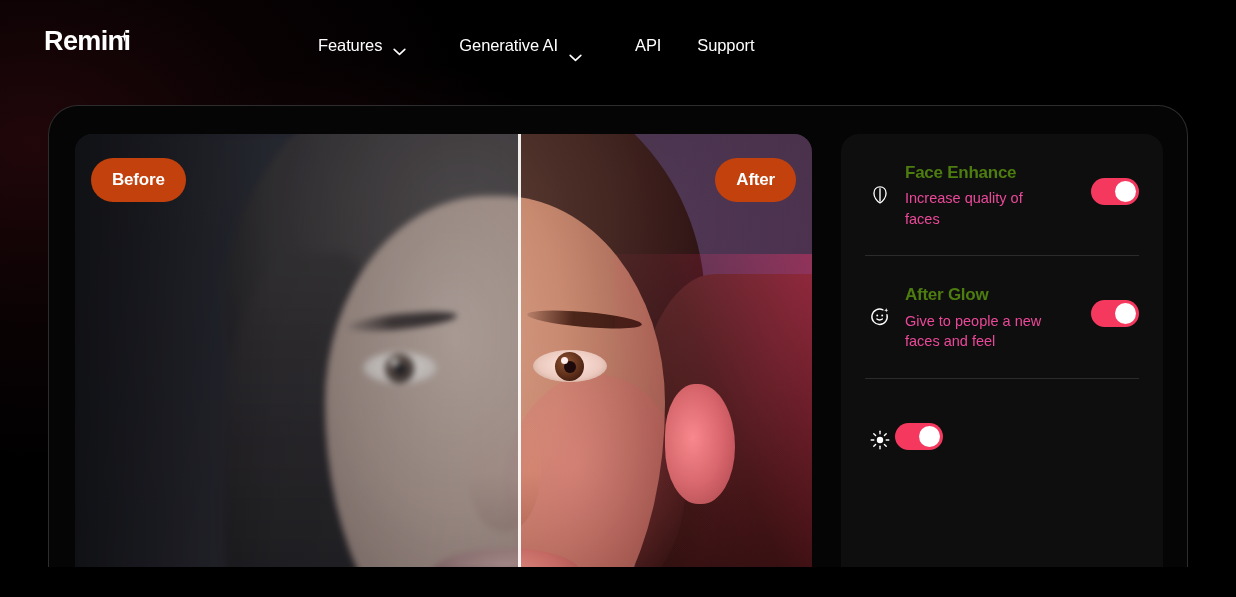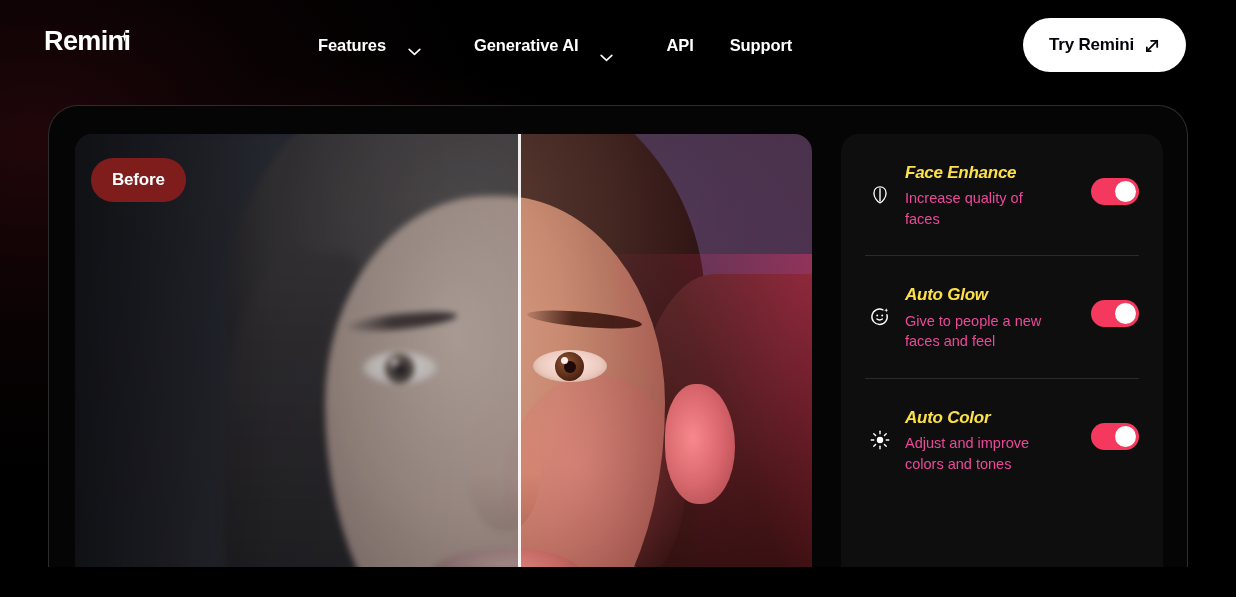--- a/index.html
+++ b/index.html
@@ -75,24 +75,24 @@
     left: 318px;
     top: 0;
     height: 90px;
     display: flex;
     align-items: center;
     gap: 0px;
   }
   .navitem {
     display: flex;
     align-items: center;
-    gap: 22px;
+    gap: 11px;
     color: #ffffff;
     font-size: 16.5px;
-    font-weight: 700;
+    font-weight: 400;
     letter-spacing: -0.1px;
     cursor: pointer;
     white-space: nowrap;
   }
   .nav-gap-1 { margin-right: 53px; }
   .nav-gap-2 { margin-right: 53px; align-items: flex-end; }
   .nav-gap-3 { margin-right: 36px; }
   .chev {
     width: 13px;
     height: 8px;
@@ -337,21 +337,21 @@
     cursor: ew-resize;
     box-shadow: 0 2px 8px rgba(0,0,0,0.35);
   }
   .handle-chev { width: 7px; height: 11px; display: block; }
 
   .pill {
     position: absolute;
     top: 24px;
     height: 44px;
     padding: 0 21px;
-    background: #7f1d1d;
+    background: #c2410c;
     color: #ffffff;
     border-radius: 22px;
     display: flex;
     align-items: center;
     font-size: 17px;
     font-weight: 700;
     letter-spacing: -0.2px;
     z-index: 7;
     cursor: default;
   }
@@ -382,27 +382,26 @@
     width: 30px;
     flex: none;
     display: flex;
     align-items: center;
     justify-content: center;
     padding-top: 22px;
     color: #ffffff;
   }
   .s-text { flex: 1; padding-left: 10px; padding-right: 8px; }
   .s-title {
-    color: #fde047;
+    color: #4d7c0f;
     font-size: 17px;
     font-weight: 700;
     letter-spacing: -0.25px;
     line-height: 1.25;
     margin-bottom: 5px;
-    font-style: italic;
   }
   .s-desc {
     color: #ec4899;
     font-size: 14.5px;
     font-weight: 400;
     line-height: 1.42;
     max-width: 150px;
   }
   .toggle {
     flex: none;
@@ -467,30 +466,20 @@
       <div class="navitem nav-gap-3">
         <span>API</span>
       </div>
 
       <div class="navitem">
         <span>Support</span>
       </div>
 
     </nav>
 
-    <button class="try-btn">
-      <span>Try Remini</span>
-      <span class="extlink">
-        <svg viewBox="0 0 16 16" width="15" height="15">
-          <path d="M2 14 L13 3" stroke="#05060a" stroke-width="1.9" stroke-linecap="round"></path>
-          <path d="M6.5 3 L13 3 L13 9.5" stroke="#05060a" stroke-width="1.9" fill="none" stroke-linecap="round" stroke-linejoin="round"></path>
-          <path d="M2 10 L2 14 L6 14" stroke="#05060a" stroke-width="1.9" fill="none" stroke-linecap="round" stroke-linejoin="round"></path>
-        </svg>
-      </span>
-    </button>
 
   </header>
 
   <div class="outer-card">
 
     <div class="viewer">
 
       <div class="half half-before">
         <div class="portrait">
           <div class="p-bg"></div>
@@ -556,20 +545,23 @@
           <svg viewBox="0 0 8 12" width="7" height="11">
             <path d="M1.8 1 L6.6 6 L1.8 11" stroke="#0b0b0d" stroke-width="2" fill="none" stroke-linecap="round" stroke-linejoin="round"></path>
           </svg>
         </span>
       </div>
 
       <div class="pill pill-before">
         <span>Before</span>
       </div>
 
+      <div class="pill pill-after">
+        <span>After</span>
+      </div>
 
     </div>
 
     <aside class="settings">
 
       <div class="setting-row">
         <div class="s-icon">
           <svg viewBox="0 0 24 24" width="22" height="22">
             <path d="M12 3.2 C16 3.2 18.6 6.2 18.6 10 C18.6 14.2 15.4 18.6 12 20.6 C8.6 18.6 5.4 14.2 5.4 10 C5.4 6.2 8 3.2 12 3.2 Z" stroke="#ffffff" stroke-width="1.5" fill="none" stroke-linejoin="round"></path>
             <path d="M12 5.2 L12 18.6" stroke="#ffffff" stroke-width="1.5" stroke-linecap="round"></path>
@@ -588,21 +580,21 @@
         <div class="s-icon">
           <svg viewBox="0 0 24 24" width="22" height="22">
             <path d="M19.6 9.5 A8.4 8.4 0 1 1 15.2 4.2" stroke="#ffffff" stroke-width="1.5" fill="none" stroke-linecap="round"></path>
             <circle cx="9" cy="10.3" r="1.05" fill="#ffffff"></circle>
             <circle cx="14.4" cy="10.3" r="1.05" fill="#ffffff"></circle>
             <path d="M8.6 14.2 C10 15.6 13 15.6 14.6 14.2" stroke="#ffffff" stroke-width="1.5" fill="none" stroke-linecap="round"></path>
             <path d="M18.8 2.2 L19.4 4 L21.2 4.6 L19.4 5.2 L18.8 7 L18.2 5.2 L16.4 4.6 L18.2 4 Z" fill="#ffffff"></path>
           </svg>
         </div>
         <div class="s-text">
-          <div class="s-title">Auto Glow</div>
+          <div class="s-title">After Glow</div>
           <div class="s-desc">Give to people a new faces and feel</div>
         </div>
         <div class="toggle">
           <div class="knob"></div>
         </div>
       </div>
 
       <div class="setting-row">
         <div class="s-icon">
           <svg viewBox="0 0 24 24" width="22" height="22">
@@ -612,24 +604,20 @@
               <path d="M12 18.8 L12 21.6"></path>
               <path d="M2.4 12 L5.2 12"></path>
               <path d="M18.8 12 L21.6 12"></path>
               <path d="M5.2 5.2 L7.2 7.2"></path>
               <path d="M16.8 16.8 L18.8 18.8"></path>
               <path d="M5.2 18.8 L7.2 16.8"></path>
               <path d="M16.8 7.2 L18.8 5.2"></path>
             </g>
           </svg>
         </div>
-        <div class="s-text">
-          <div class="s-title">Auto Color</div>
-          <div class="s-desc">Adjust and improve colors and tones</div>
-        </div>
         <div class="toggle">
           <div class="knob"></div>
         </div>
       </div>
 
     </aside>
 
   </div>
 
 </div>

